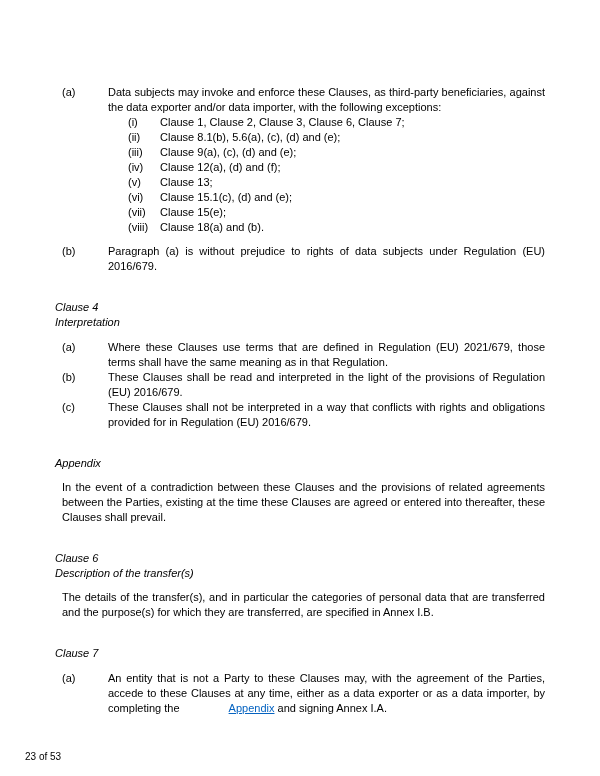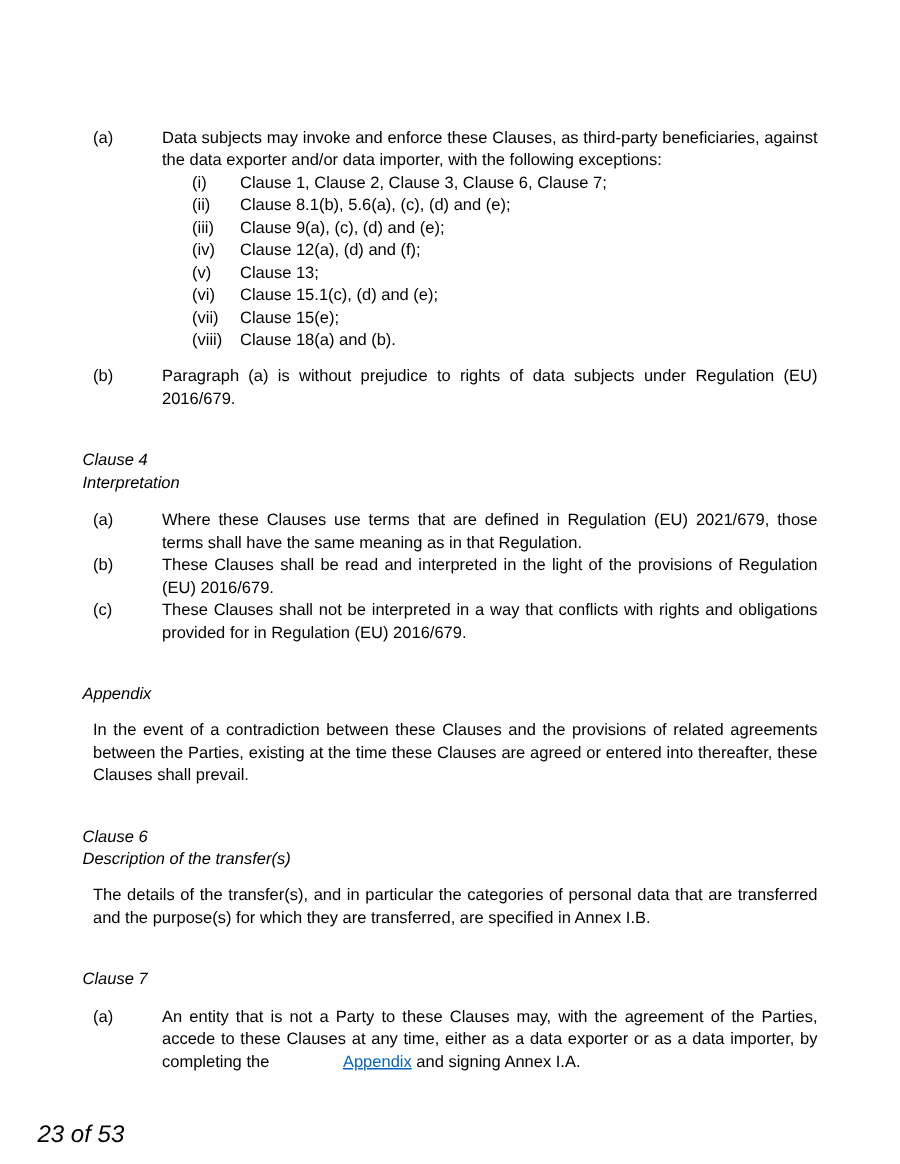--- a/index.html
+++ b/index.html
@@ -72,23 +72,22 @@
   .doclink {
     color: #0563C1;
     text-decoration: underline;
     cursor: pointer;
     margin-left: 46px;
   }
   .footer {
     position: absolute;
     left: 25px;
     bottom: 12px;
-    font-size: 16px;
+    font-size: 10px;
     color: #000000;
-    font-style: italic;
   }
 </style>
 </head>
 <body>
 
 <div class="page">
 
   <div class="indent">
 
     <div class="li">

